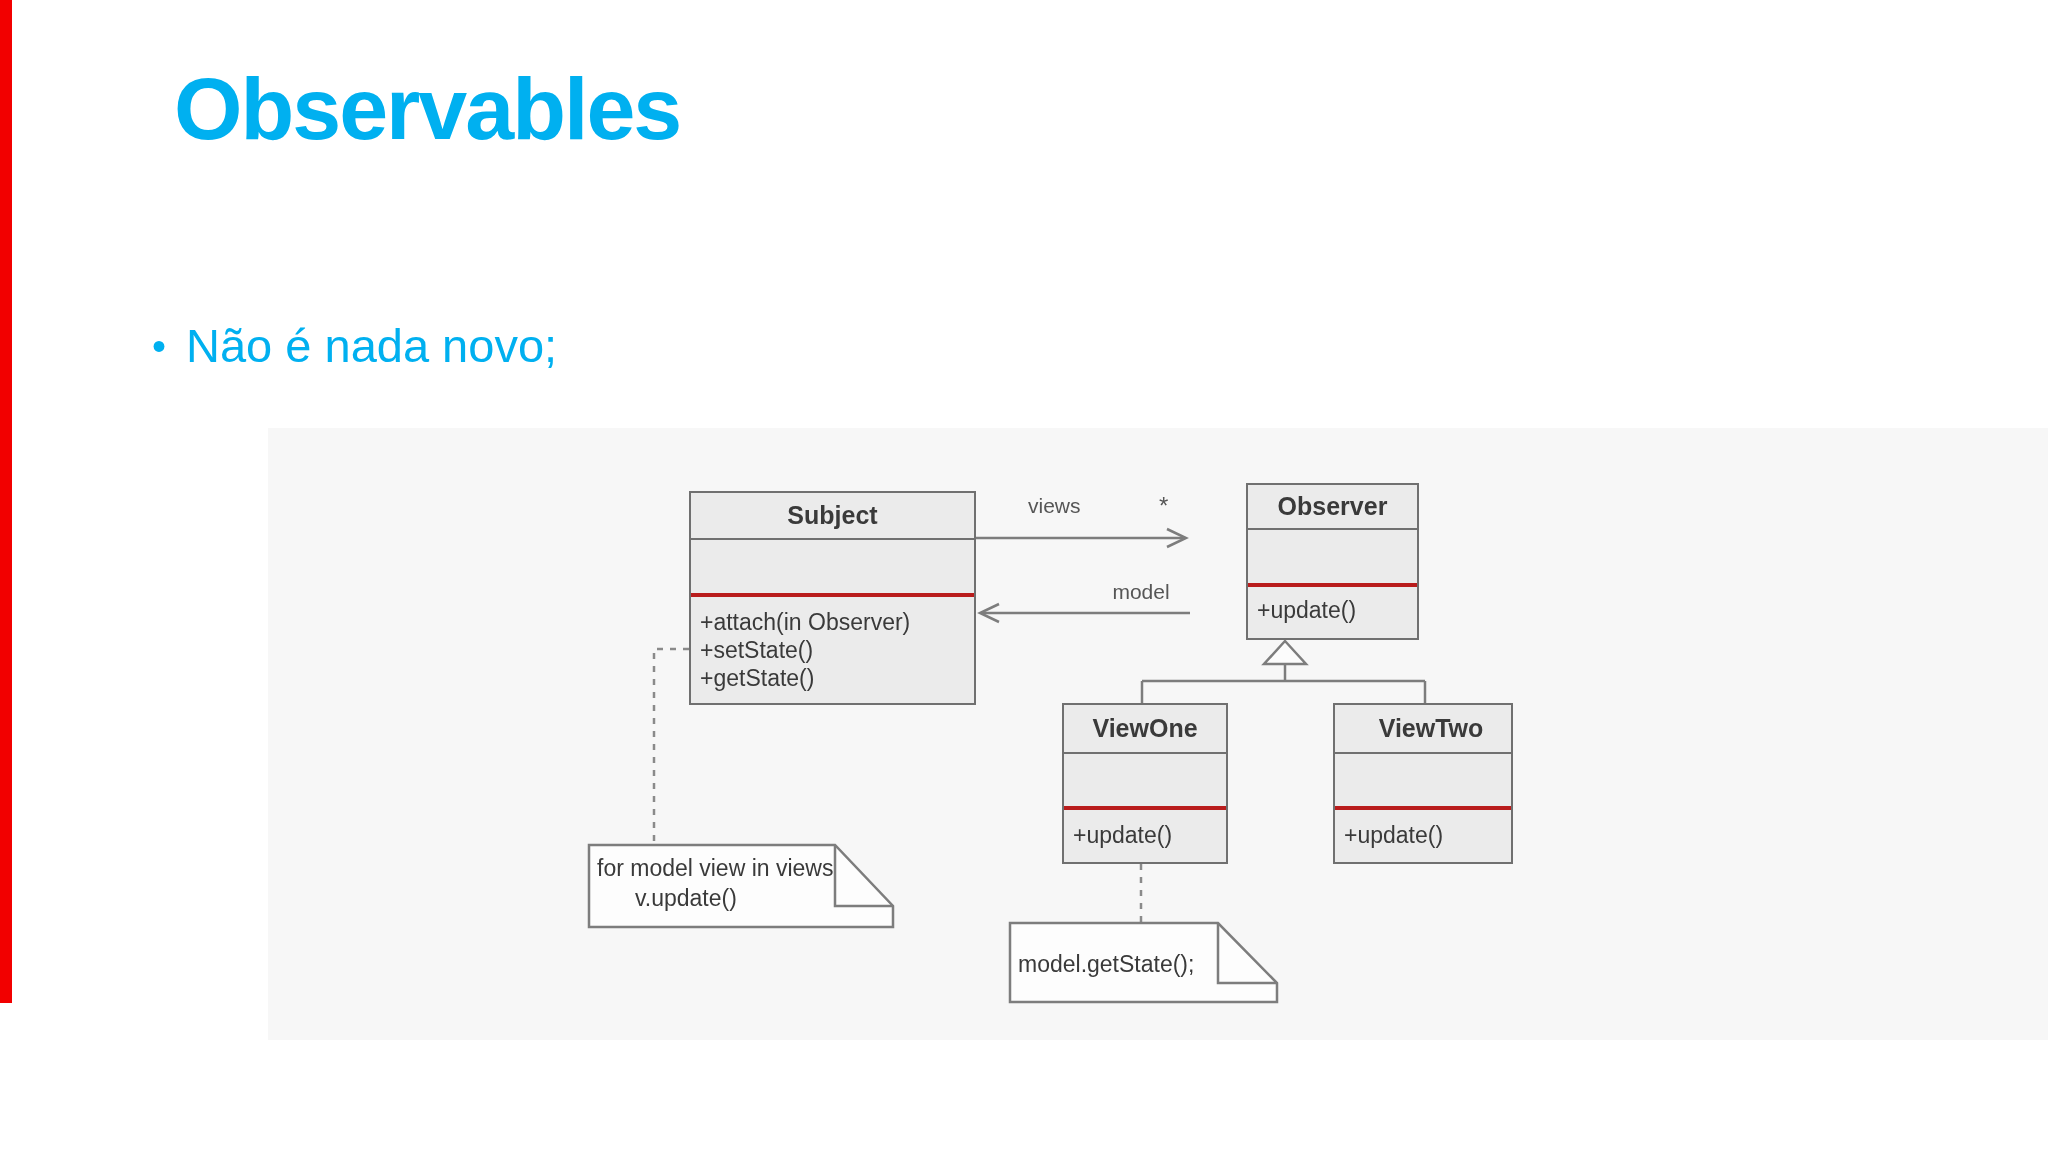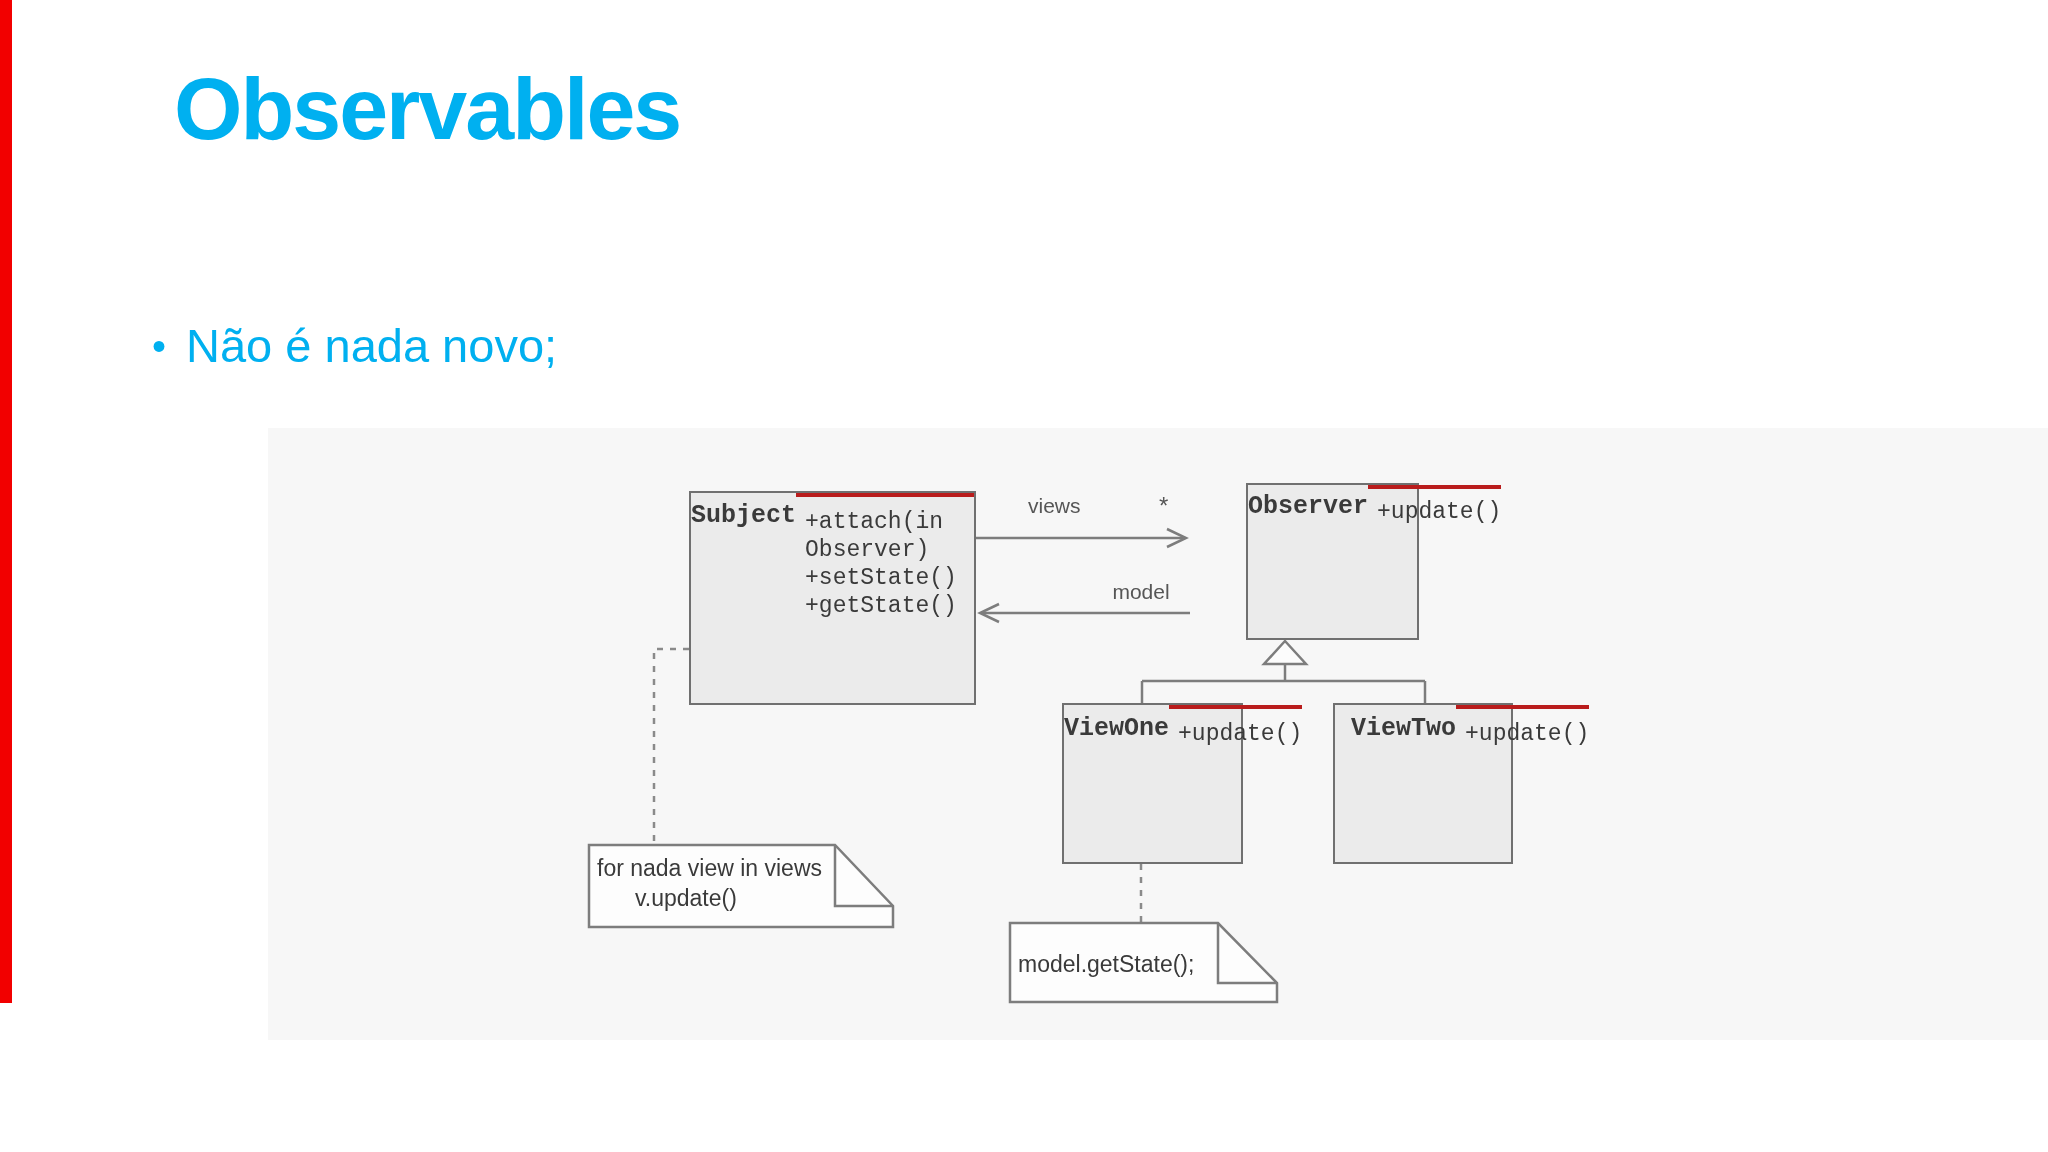--- a/index.html
+++ b/index.html
@@ -14,21 +14,21 @@
   .bullet-row{position:absolute;left:152px;top:318px;display:flex;align-items:center;color:#00B0F0;}
   .dot{font-size:40px;margin-right:20px;line-height:56px;}
   .bullet-text{font-size:47px;line-height:56px;}
 
   .diagram{position:absolute;left:0;top:0;width:2048px;height:1152px;filter:blur(0.3px);}
   .diagram-bg{position:absolute;left:268px;top:428px;width:1780px;height:612px;background:#f7f7f7;}
 
   .conn-svg{position:absolute;left:0;top:0;width:2048px;height:1152px;}
 
   .uml-class{position:absolute;background:#EBEBEB;border:2px solid #707070;
-             box-sizing:border-box;display:flex;flex-direction:row;color:#3A3A3A;font-family:Liberation Mono, monospace;}
+             box-sizing:border-box;display:flex;flex-direction:column;color:#3A3A3A;}
   .uml-title{display:flex;align-items:center;justify-content:center;
              font-weight:bold;font-size:25px;}
   .uml-attrs{border-top:2px solid #707070;}
   .uml-methods{border-top:4px solid #b91c1c;flex:1;padding:11px 0 0 9px;
                font-size:23px;line-height:28px;}
 
   .edge-label{position:absolute;font-size:21px;color:#565656;}
   .note-text{position:absolute;font-size:23px;line-height:30px;color:#3A3A3A;}
   .note-text .indent{padding-left:38px;}
 </style>
@@ -86,42 +86,42 @@
     </div>
 
     <div class="uml-class" style="left:1246px;top:483px;width:173px;height:157px;">
       <div class="uml-title" style="height:43px;">Observer</div>
       <div class="uml-attrs" style="height:53px;"></div>
       <div class="uml-methods" style="padding-top:9px;">
         <div>+update()</div>
       </div>
     </div>
 
-    <div class="uml-class" style="left:1062px;top:703px;width:181px;height:161px;">
+    <div class="uml-class" style="left:1062px;top:703px;width:166px;height:161px;">
       <div class="uml-title" style="height:47px;">ViewOne</div>
       <div class="uml-attrs" style="height:52px;"></div>
       <div class="uml-methods">
         <div>+update()</div>
       </div>
     </div>
 
     <div class="uml-class" style="left:1333px;top:703px;width:180px;height:161px;">
       <div class="uml-title" style="height:47px;padding-left:16px;">ViewTwo</div>
       <div class="uml-attrs" style="height:52px;"></div>
       <div class="uml-methods">
         <div>+update()</div>
       </div>
     </div>
 
     <div class="edge-label" style="left:1028px;top:494px;">views</div>
     <div class="edge-label" style="left:1159px;top:492px;font-size:24px;">*</div>
     <div class="edge-label" style="left:1100px;top:580px;width:82px;text-align:center;">model</div>
 
     <div class="note-text" style="left:597px;top:853px;">
-      <div>for nada view in views</div>
+      <div>for model view in views</div>
       <div class="indent">v.update()</div>
     </div>
     <div class="note-text" style="left:1018px;top:949px;">
       <div>model.getState();</div>
     </div>
 
   </div>
 </div>
 
 </body></html>

